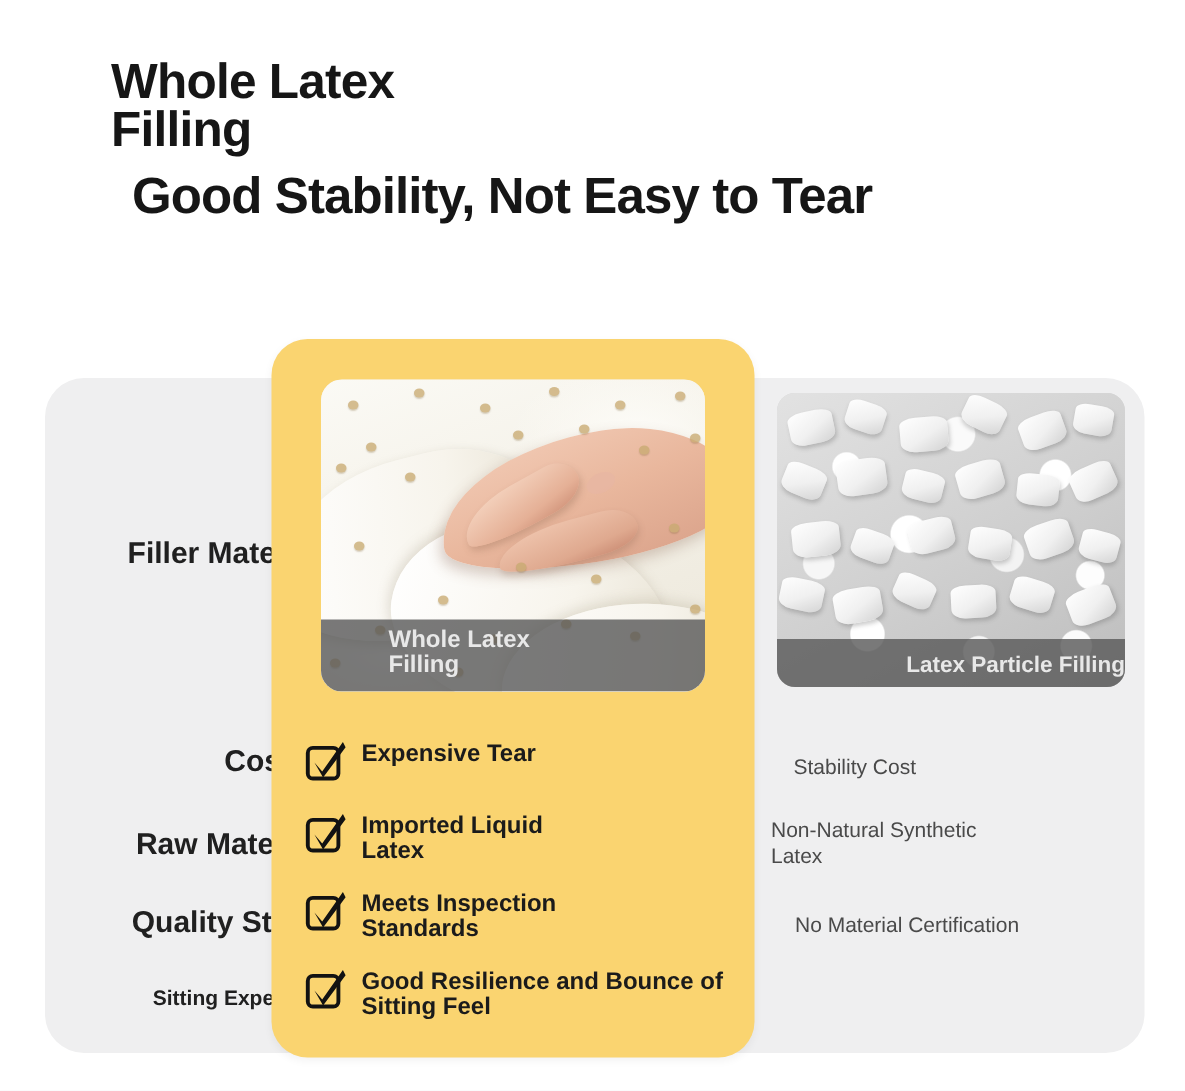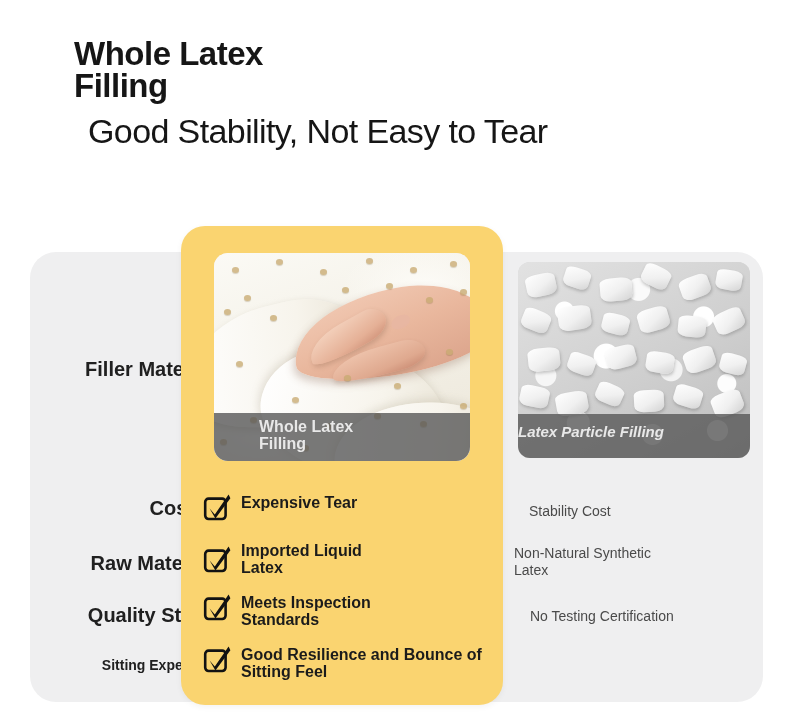--- a/index.html
+++ b/index.html
@@ -34,21 +34,21 @@
     line-height: 0.98;
     letter-spacing: -0.5px;
     color: #161616;
     white-space: pre-line;
   }
   #headline-line2 {
     position: absolute;
     left: 88px;
     top: 112px;
     font-size: 34px;
-    font-weight: normal;
+    font-weight: bold;
     letter-spacing: -0.6px;
     color: #161616;
     white-space: nowrap;
   }
 
   
   #board {
     position: absolute;
     left: 0;
     top: 0;
@@ -231,38 +231,37 @@
     box-sizing: border-box;
   }
   #latex-caption {
     height: 48px;
     padding: 6px 0 0 45px;
     font-size: 16px;
     line-height: 1.05;
     white-space: pre-line;
   }
   #particle-caption {
-    height: 44px;
+    height: 32px;
     padding: 9px 0 0 0;
-    text-align: left;
+    text-align: right;
     font-size: 15px;
-    font-style: italic;
   }
 
   
   .feature-row {
     position: absolute;
     left: 22px;
     width: 300px;
     display: flex;
     align-items: flex-start;
     gap: 10px;
   }
   #feat-0 { top: 266px; }
-  #feat-1 { top: 314px; align-items: center; }
+  #feat-1 { top: 314px; }
   #feat-2 { top: 366px; }
   #feat-3 { top: 418px; }
 
   .checkbox {
     flex: 0 0 auto;
     width: 28px;
     height: 28px;
     position: relative;
     margin-top: 1px;
   }
@@ -337,21 +336,21 @@
       <div class="pellet" style="left:116px;top:128px; width:30px; height:22px; transform:rotate(-3deg);"></div>
       <div class="pellet" style="left:156px;top:124px; width:28px; height:21px; transform:rotate(17deg);"></div>
       <div class="pellet" style="left:194px;top:130px; width:31px; height:23px; transform:rotate(-21deg);"></div>
       <div class="caption-bar" id="particle-caption">Latex Particle Filling</div>
     </div>
   </div>
 
   <div class="neg-row" id="neg-0">Stability Cost</div>
   <div class="neg-row" id="neg-1">Non-Natural Synthetic
 Latex</div>
-  <div class="neg-row" id="neg-2">No Testing Certification</div>
+  <div class="neg-row" id="neg-2">No Material Certification</div>
 
   <div id="yellow-card">
 
     <div id="latex-media">
       <div class="foam-bg">
         <div class="fold" id="fold-a"></div>
         <div class="fold" id="fold-b"></div>
         <div class="fold" id="fold-c"></div>
 
         <div id="hand">

